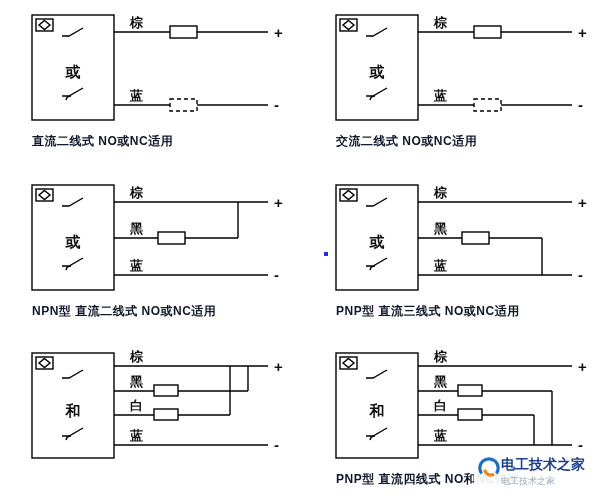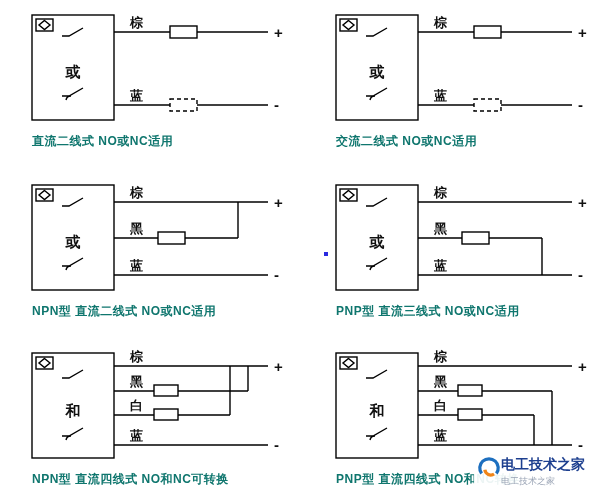--- a/index.html
+++ b/index.html
@@ -5,21 +5,21 @@
   html,body{margin:0;padding:0;background:#e8e8e8;font-family:"Liberation Sans",sans-serif;}
   #page{position:relative;width:600px;height:498px;background:#ffffff;overflow:hidden;}
   .cell{position:absolute;width:286px;}
   svg.diag{display:block;}
   .ln{stroke:#000;fill:none;stroke-width:1.4;}
   .box{fill:#fff;stroke:#000;stroke-width:1.4;}
   .dash{stroke-dasharray:4,3;}
   .wl{font:bold 13px "Liberation Sans",sans-serif;fill:#111;}
   .term{font:bold 15px "Liberation Sans",sans-serif;fill:#111;}
   .gate{font:bold 15px "Liberation Sans",sans-serif;fill:#111;}
-  .caption{color:#0f766e;font:bold 12px "Liberation Sans",sans-serif;margin:1px 0 0 8px;letter-spacing:.5px;white-space:nowrap;}
+  .caption{color:#0f172a;font:bold 12px "Liberation Sans",sans-serif;margin:1px 0 0 8px;letter-spacing:.5px;white-space:nowrap;}
   .dot{position:absolute;left:324px;top:252px;width:4px;height:4px;background:#2a2ae0;}
   .watermark{position:absolute;right:12px;bottom:8px;display:flex;align-items:flex-start;background:rgba(255,255,255,.92);padding:2px 3px;}
   .wm-title{color:#1d3f8f;font:bold 14px "Liberation Sans",sans-serif;white-space:nowrap;}
   .wm-sub{color:#9aa4b5;font:9px "Liberation Sans",sans-serif;margin-top:1px;white-space:nowrap;}
 </style>
 </head>
 <body>
 
 <div id="page">
 
@@ -157,21 +157,20 @@
         <path d="M90 67 H206 M206 67 V18" class="ln"></path>
         <rect x="130" y="61" width="24" height="11" class="box"></rect>
         <text x="106" y="62" class="wl">白</text>
       </g>
       <g>
         <path d="M90 97 H244" class="ln"></path>
         <text x="106" y="92" class="wl">蓝</text>
         <text x="250" y="102" class="term">-</text>
       </g>
     </svg>
-    <div class="caption">NPN型  直流四线式  NO和NC可转换</div>
   </div>
 
   <div class="cell" style="left:328px;top:348px;">
     <svg class="diag" width="275" height="122" viewBox="0 0 275 122">
       <g>
         <rect x="8" y="5" width="82" height="105" class="box"></rect>
         <rect x="12" y="9" width="17" height="12" class="box"></rect>
         <path d="M20.5 10.5 L26 15 L20.5 19.5 L15 15 Z" class="box"></path>
       </g>
       <path d="M38 30 h7 L59 22" class="ln"></path>

